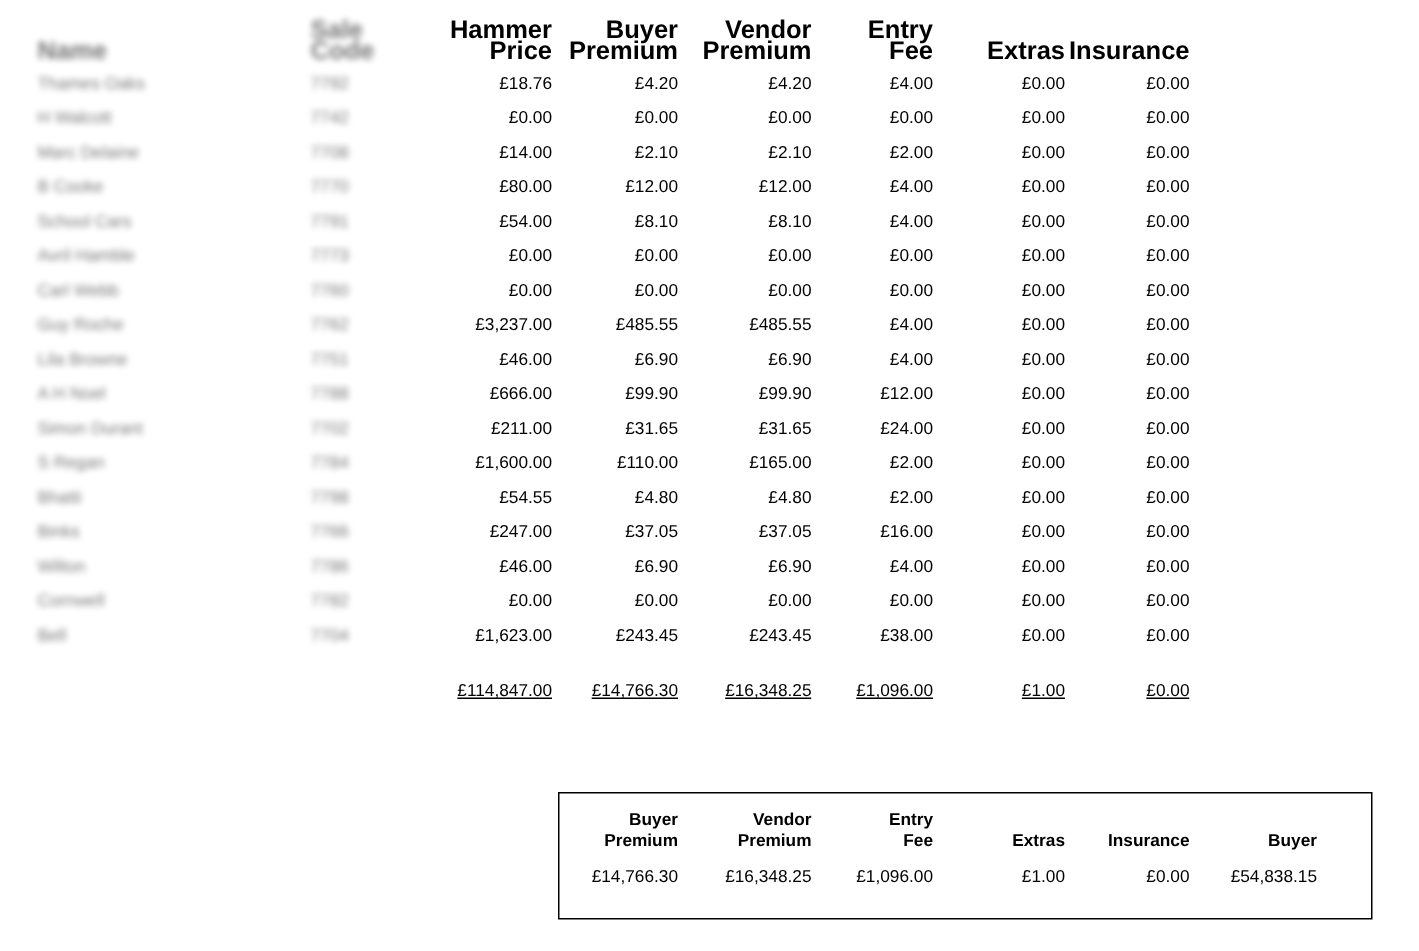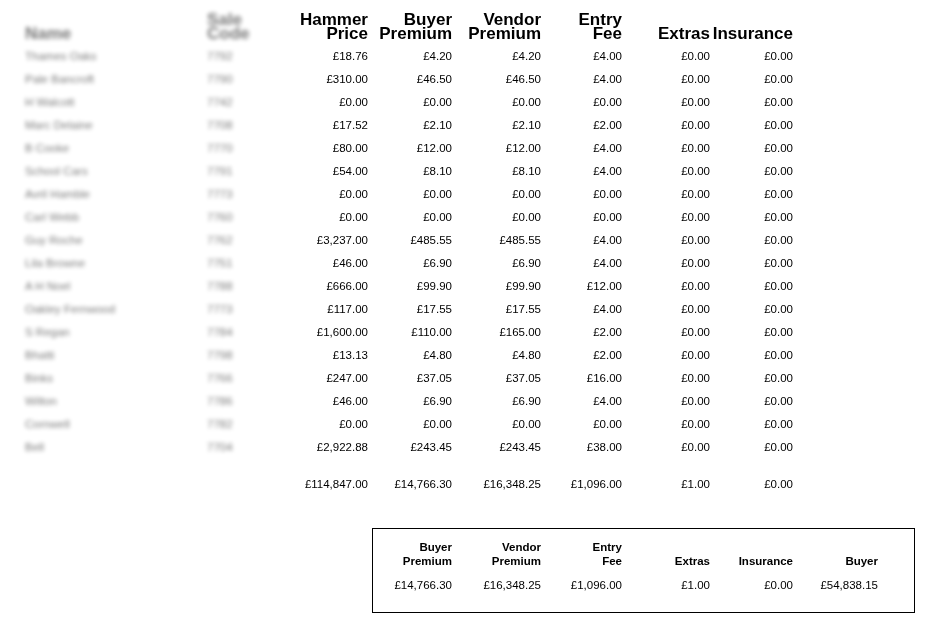--- a/index.html
+++ b/index.html
@@ -41,20 +41,21 @@
     text-align: right;
     vertical-align: middle;
     white-space: nowrap;
     overflow: hidden;
   }
   table.main .left { text-align: left; }
   table.main tfoot td {
     height: 32px;
     vertical-align: bottom;
     padding-bottom: 3px;
+    text-decoration: underline;
   }
 
   
   .redacted {
     filter: blur(2px);
     opacity: 0.55;
   }
 
   
   .summary-box {
@@ -127,46 +128,36 @@
           <td class="left redacted">Thames Oaks</td>
           <td class="left redacted">7792</td>
           <td>£18.76</td>
           <td>£4.20</td>
           <td>£4.20</td>
           <td>£4.00</td>
           <td>£0.00</td>
           <td>£0.00</td>
         </tr>
 
-        <tr>
-          <td class="left redacted">Pale Bancroft</td>
-          <td class="left redacted">7790</td>
-          <td>£310.00</td>
-          <td>£46.50</td>
-          <td>£46.50</td>
-          <td>£4.00</td>
-          <td>£0.00</td>
-          <td>£0.00</td>
-        </tr>
 
         <tr>
           <td class="left redacted">H Walcott</td>
           <td class="left redacted">7742</td>
           <td>£0.00</td>
           <td>£0.00</td>
           <td>£0.00</td>
           <td>£0.00</td>
           <td>£0.00</td>
           <td>£0.00</td>
         </tr>
 
         <tr>
           <td class="left redacted">Marc Delaine</td>
           <td class="left redacted">7708</td>
-          <td>£17.52</td>
+          <td>£14.00</td>
           <td>£2.10</td>
           <td>£2.10</td>
           <td>£2.00</td>
           <td>£0.00</td>
           <td>£0.00</td>
         </tr>
 
         <tr>
           <td class="left redacted">B Cooke</td>
           <td class="left redacted">7770</td>
@@ -237,47 +228,47 @@
           <td class="left redacted">A H Noel</td>
           <td class="left redacted">7788</td>
           <td>£666.00</td>
           <td>£99.90</td>
           <td>£99.90</td>
           <td>£12.00</td>
           <td>£0.00</td>
           <td>£0.00</td>
         </tr>
 
-
-        <tr>
-          <td class="left redacted">Oakley Fernwood</td>
-          <td class="left redacted">7773</td>
-          <td>£117.00</td>
-          <td>£17.55</td>
-          <td>£17.55</td>
-          <td>£4.00</td>
-          <td>£0.00</td>
-          <td>£0.00</td>
-        </tr>
+        <tr>
+          <td class="left redacted">Simon Durant</td>
+          <td class="left redacted">7702</td>
+          <td>£211.00</td>
+          <td>£31.65</td>
+          <td>£31.65</td>
+          <td>£24.00</td>
+          <td>£0.00</td>
+          <td>£0.00</td>
+        </tr>
+
 
         <tr>
           <td class="left redacted">S Regan</td>
           <td class="left redacted">7784</td>
           <td>£1,600.00</td>
           <td>£110.00</td>
           <td>£165.00</td>
           <td>£2.00</td>
           <td>£0.00</td>
           <td>£0.00</td>
         </tr>
 
         <tr>
           <td class="left redacted">Bhatti</td>
           <td class="left redacted">7798</td>
-          <td>£13.13</td>
+          <td>£54.55</td>
           <td>£4.80</td>
           <td>£4.80</td>
           <td>£2.00</td>
           <td>£0.00</td>
           <td>£0.00</td>
         </tr>
 
         <tr>
           <td class="left redacted">Binks</td>
           <td class="left redacted">7766</td>
@@ -307,21 +298,21 @@
           <td>£0.00</td>
           <td>£0.00</td>
           <td>£0.00</td>
           <td>£0.00</td>
           <td>£0.00</td>
         </tr>
 
         <tr>
           <td class="left redacted">Bell</td>
           <td class="left redacted">7704</td>
-          <td>£2,922.88</td>
+          <td>£1,623.00</td>
           <td>£243.45</td>
           <td>£243.45</td>
           <td>£38.00</td>
           <td>£0.00</td>
           <td>£0.00</td>
         </tr>
       </tbody>
     <tfoot>
       <tr>
         <td class="left"></td>

